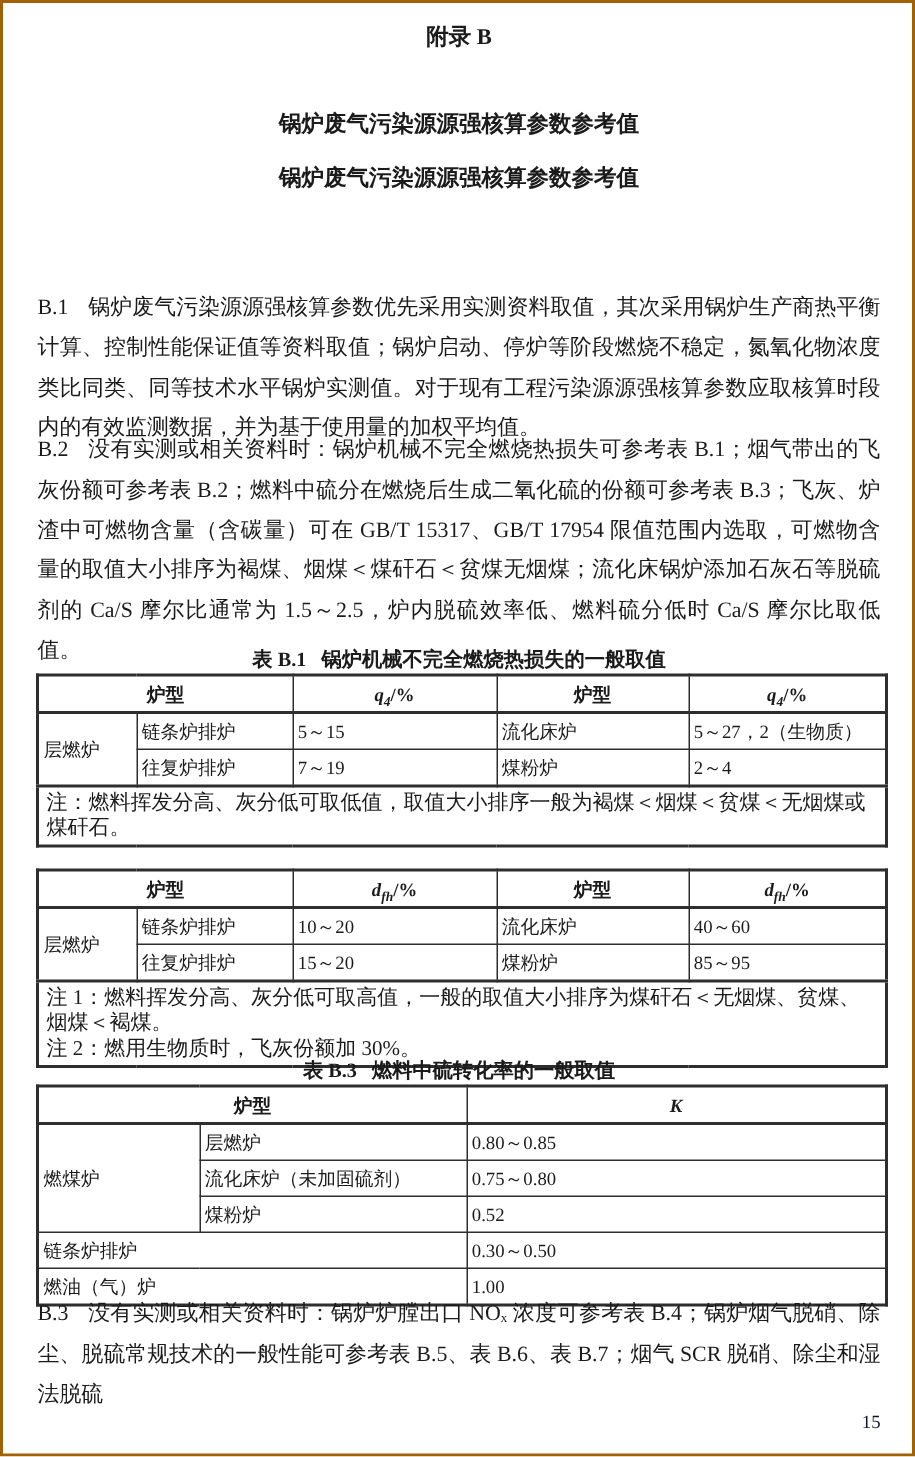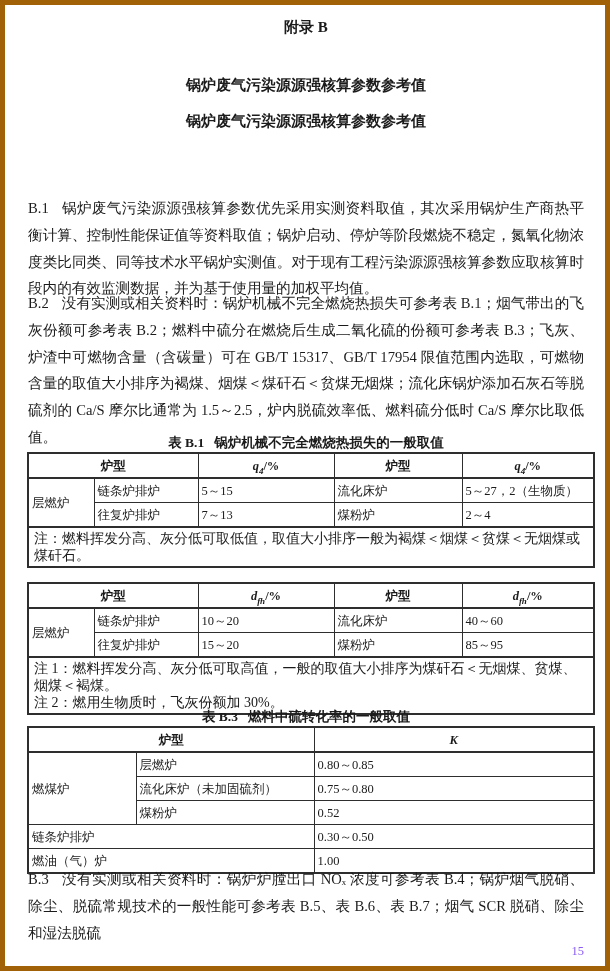--- a/index.html
+++ b/index.html
@@ -1,20 +1,20 @@
 <!DOCTYPE html>
 <html><head>
 <meta charset="utf-8">
 <style>
   html,body{margin:0;padding:0;background:#ffffff;}
   .page{
     position:relative;
     width:610px;height:971px;
     background:#ffffff;
-    border:5px solid #a16207;
+    border:2px solid #a16207;
     box-sizing:border-box;
     font-family:"Liberation Serif","DejaVu Serif",serif;
     color:#1b1b1b;
     overflow:hidden;
     padding-left:36px;
   }
   .abs{position:absolute;left:23px;right:21px;}
   .center{text-align:center;}
 
   .h-appendix{top:13px;font-size:15px;font-weight:bold;}
@@ -60,21 +60,21 @@
     text-align:left;
     font-size:14px;
     padding:2px 5px;
     white-space:normal;
     height:auto;
     line-height:17px;
   }
   .sym-it{font-style:italic;}
   table.doc sub{font-size:9px;font-style:italic;line-height:0;}
 
-  .pageno{top:939px;text-align:right;font-size:12.5px;color:#8b5cf6;}
+  .pageno{top:939px;text-align:right;font-size:12.5px;color:#0f172a;}
 </style>
 </head>
 <body>
 
 <div class="page">
 
   <div class="abs center h-appendix">附录 B</div>
   <div class="abs center h-title1">锅炉废气污染源源强核算参数参考值</div>
   <div class="abs center h-title2">锅炉废气污染源源强核算参数参考值</div>
 
@@ -101,21 +101,21 @@
     </tr>
     <tr>
       <td rowspan="2">层燃炉</td>
       <td>链条炉排炉</td>
       <td>5～15</td>
       <td>流化床炉</td>
       <td>5～27，2（生物质）</td>
     </tr>
     <tr>
       <td>往复炉排炉</td>
-      <td>7～13</td>
+      <td>7～19</td>
       <td>煤粉炉</td>
       <td>2～4</td>
     </tr>
     <tr class="noterow">
       <td colspan="5">注：燃料挥发分高、灰分低可取低值，取值大小排序一般为褐煤＜烟煤＜贫煤＜无烟煤或煤矸石。</td>
     </tr>
   </tbody>
     </table>
 
 

